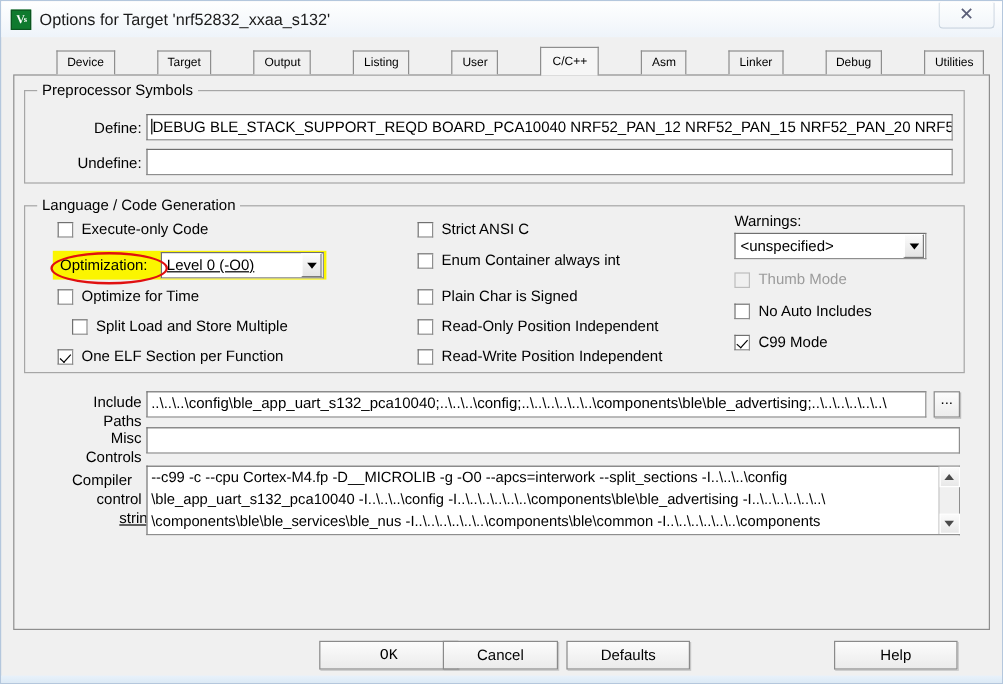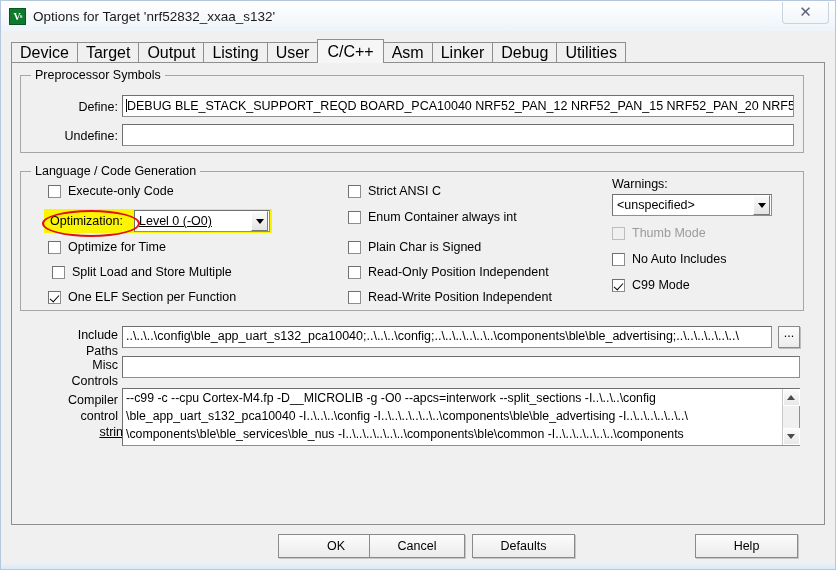--- a/index.html
+++ b/index.html
@@ -92,24 +92,25 @@
     z-index: 3;
   }
   .tab {
     height: 20px;
     line-height: 20px;
     padding: 0 8px;
     background: #f0f0f0;
     border: 1px solid #8e8e8e;
     border-bottom: none;
     box-sizing: border-box;
-    font-size: 16px;
+    font-size: 10px;
     white-space: nowrap;
     margin-right: -1px;
     position: relative;
+    margin-left: 36px;
   }
   .tab.selected {
     height: 24px;
     line-height: 23px;
     background: #f6f6f6;
     border-color: #8e8e8e;
     padding: 0 9px;
     z-index: 5;
     margin-bottom: -1px;
   }
@@ -409,21 +410,21 @@
       <span class="value">Level 0 (-O0)</span>
       <span class="arrowbtn">
           <span class="arrow-down"></span>
         </span>
     </div>
 
     <div class="chk z1" style="left:36px; top:177px;">
       <span class="box"></span>
       <span>Optimize for Time</span>
     </div>
-    <div class="chk z1" style="left:40px; top:202px;">
+    <div class="chk z1" style="left:48px; top:202px;">
       <span class="box"></span>
       <span>Split Load and Store Multiple</span>
     </div>
     <div class="chk z1" style="left:36px; top:227px;">
       <span class="box checked"></span>
       <span>One ELF Section per Function</span>
     </div>
 
     <div class="chk" style="left:336px; top:121px;">
       <span class="box"></span>
@@ -471,42 +472,42 @@
     <div class="lbl right" style="left:8px; top:281px; width:98px;">Paths</div>
     <div class="textbox" style="left:110px; top:263px; width:650px; height:22px;"><span>..\..\..\config\ble_app_uart_s132_pca10040;..\..\..\config;..\..\..\..\..\..\components\ble\ble_advertising;..\..\..\..\..\..\</span></div>
     <div class="btn" style="left:766px; top:263px; width:22px; height:22px;">
       <span style="position:relative; top:-4px;">...</span>
     </div>
 
     <div class="lbl right" style="left:8px; top:295px; width:98px;">Misc</div>
     <div class="lbl right" style="left:8px; top:311px; width:98px;">Controls</div>
     <div class="textbox" style="left:110px; top:293px; width:678px; height:22px;"><span></span></div>
 
-    <div class="lbl right" style="left:8px; top:330px; width:98px;">Compiler</div>
+    <div class="lbl right" style="left:0; top:330px; width:98px;">Compiler</div>
     <div class="lbl right" style="left:8px; top:346px; width:98px;">control</div>
     <div class="lbl right" style="left:20px; top:362px; width:98px;text-decoration:underline;">string</div>
 
     <div class="multiline" style="left:110px; top:325px; width:678px; height:58px;">
       <div class="line">--c99 -c --cpu Cortex-M4.fp -D__MICROLIB -g -O0 --apcs=interwork --split_sections -I..\..\..\config</div>
       <div class="line">\ble_app_uart_s132_pca10040 -I..\..\..\config -I..\..\..\..\..\..\components\ble\ble_advertising -I..\..\..\..\..\..\</div>
       <div class="line">\components\ble\ble_services\ble_nus -I..\..\..\..\..\..\components\ble\common -I..\..\..\..\..\..\components</div>
     </div>
     <div class="vscroll" style="left:770px; top:326px; height:56px;">
       <div class="sbtn">
           <span class="tri-up"></span>
         </div>
       <div class="sbtn">
           <span class="tri-down"></span>
         </div>
     </div>
 
   </div>
 
   <div class="footer">
-    <div class="dlgbtn" style="left:277px; width:116px;">
+    <div class="dlgbtn" style="left:265px; width:116px;font-family:Liberation Mono, monospace;">
       <span>OK</span>
     </div>
     <div class="dlgbtn" style="left:368px; width:96px;">
       <span>Cancel</span>
     </div>
     <div class="dlgbtn" style="left:694px; width:103px;">
       <span>Help</span>
     </div>
     <div class="dlgbtn" style="left:471px; width:103px;">
       <span>Defaults</span>

